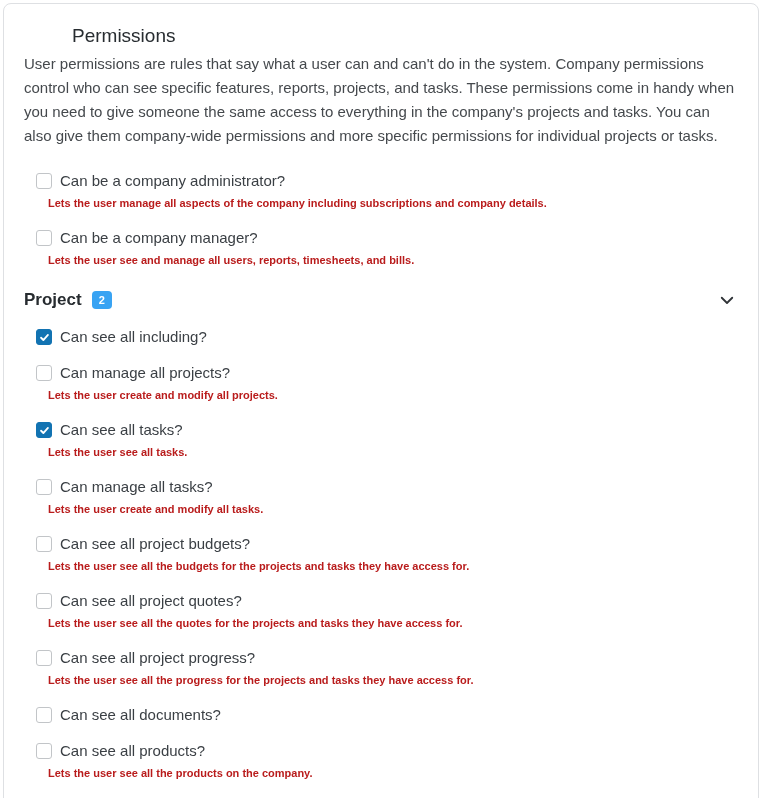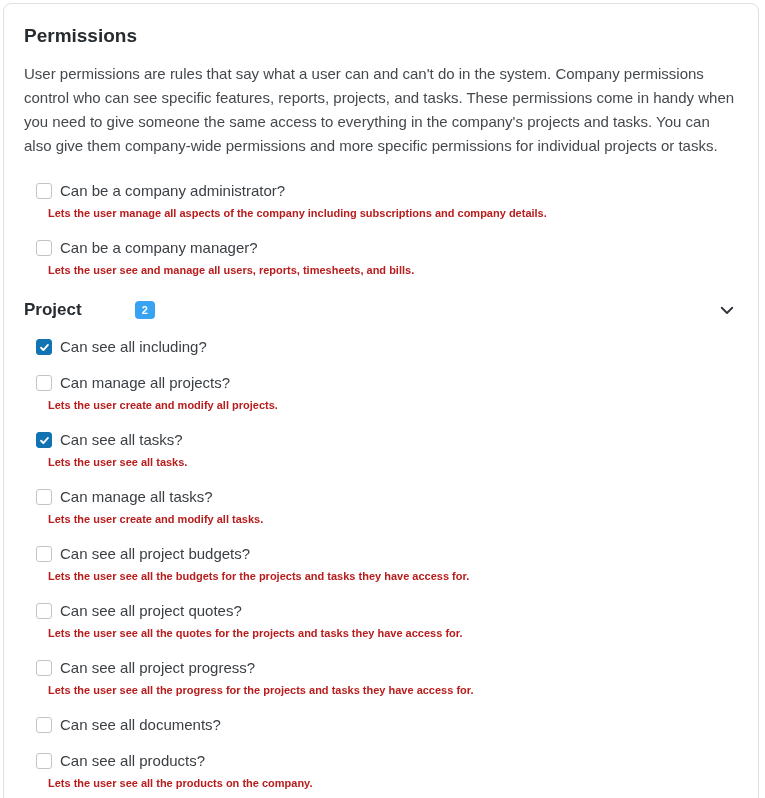--- a/index.html
+++ b/index.html
@@ -14,26 +14,27 @@
     left: 3px; top: 3px;
     width: 756px;
     min-height: 820px;
     background: #ffffff;
     border: 1px solid #dee0e3;
     border-radius: 8px;
     padding: 20px 20px 24px 20px;
   }
   .page-title {
     font-size: 19px;
-    font-weight: bold;
+    font-weight: normal;
     color: #272c30;
     line-height: 24px;
+    margin-left: 48px;
   }
   .intro {
-    margin-top: 14px;
+    margin-top: 4px;
     font-size: 15px;
     line-height: 24px;
     color: #45494d;
     max-width: 722px;
   }
   .perm-list { margin-top: 24px; }
   .perm-item { margin-bottom: 18px; }
   .perm-row {
     display: flex;
     align-items: center;
@@ -69,21 +70,20 @@
     line-height: 16px;
     color: #b91c1c;
     font-weight: bold;
   }
   .section-header {
     display: flex;
     align-items: center;
     margin-top: 22px;
     margin-bottom: 18px;
     cursor: pointer;
-    gap: 43px;
   }
   .section-title {
     font-size: 17px;
     font-weight: bold;
     color: #272c30;
     line-height: 20px;
   }
   .count-badge {
     margin-left: 10px;
     background: #38a3f3;

